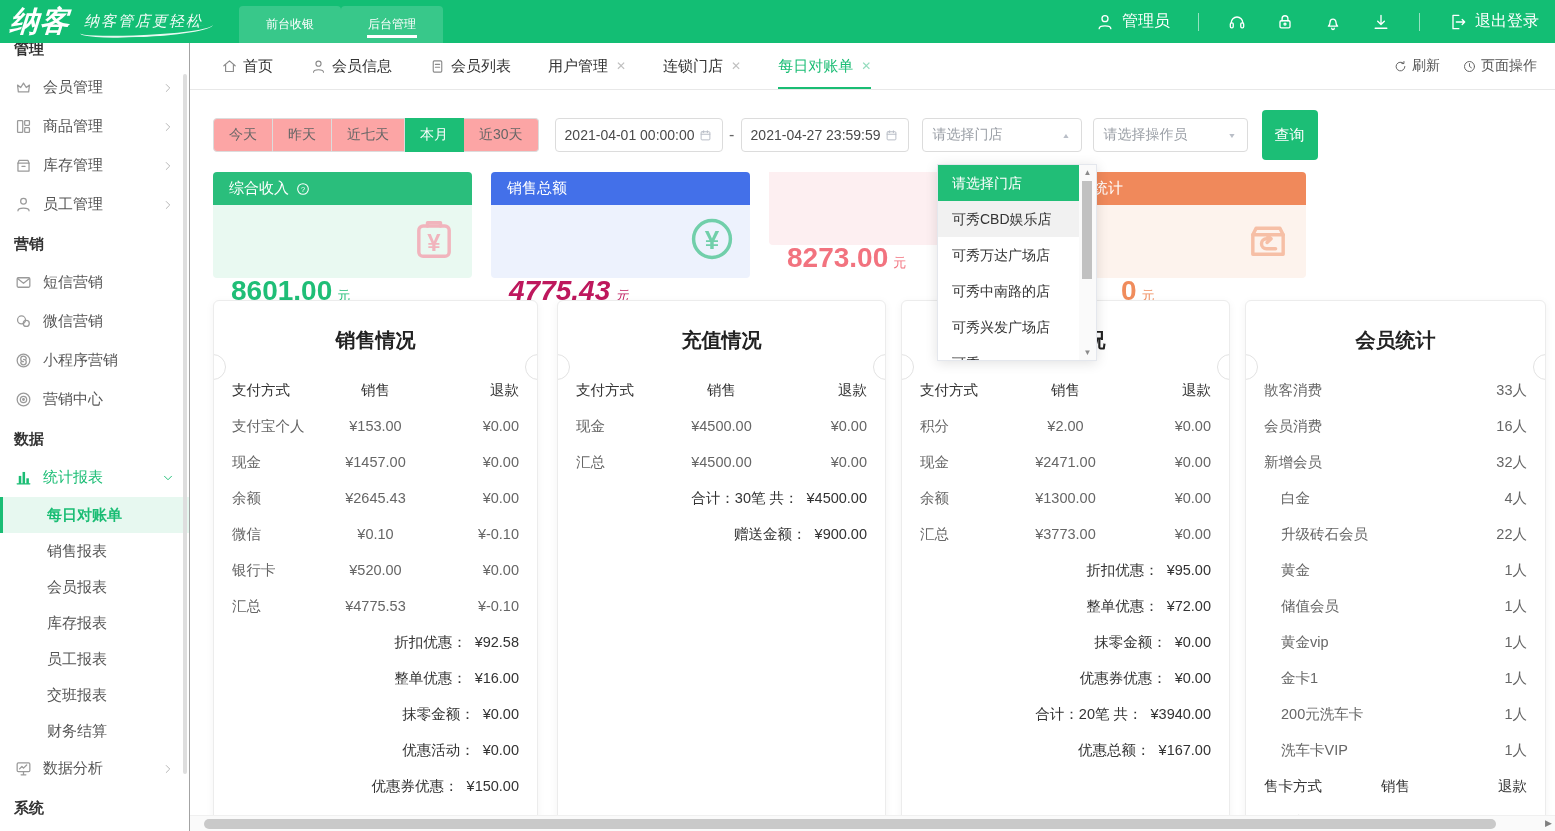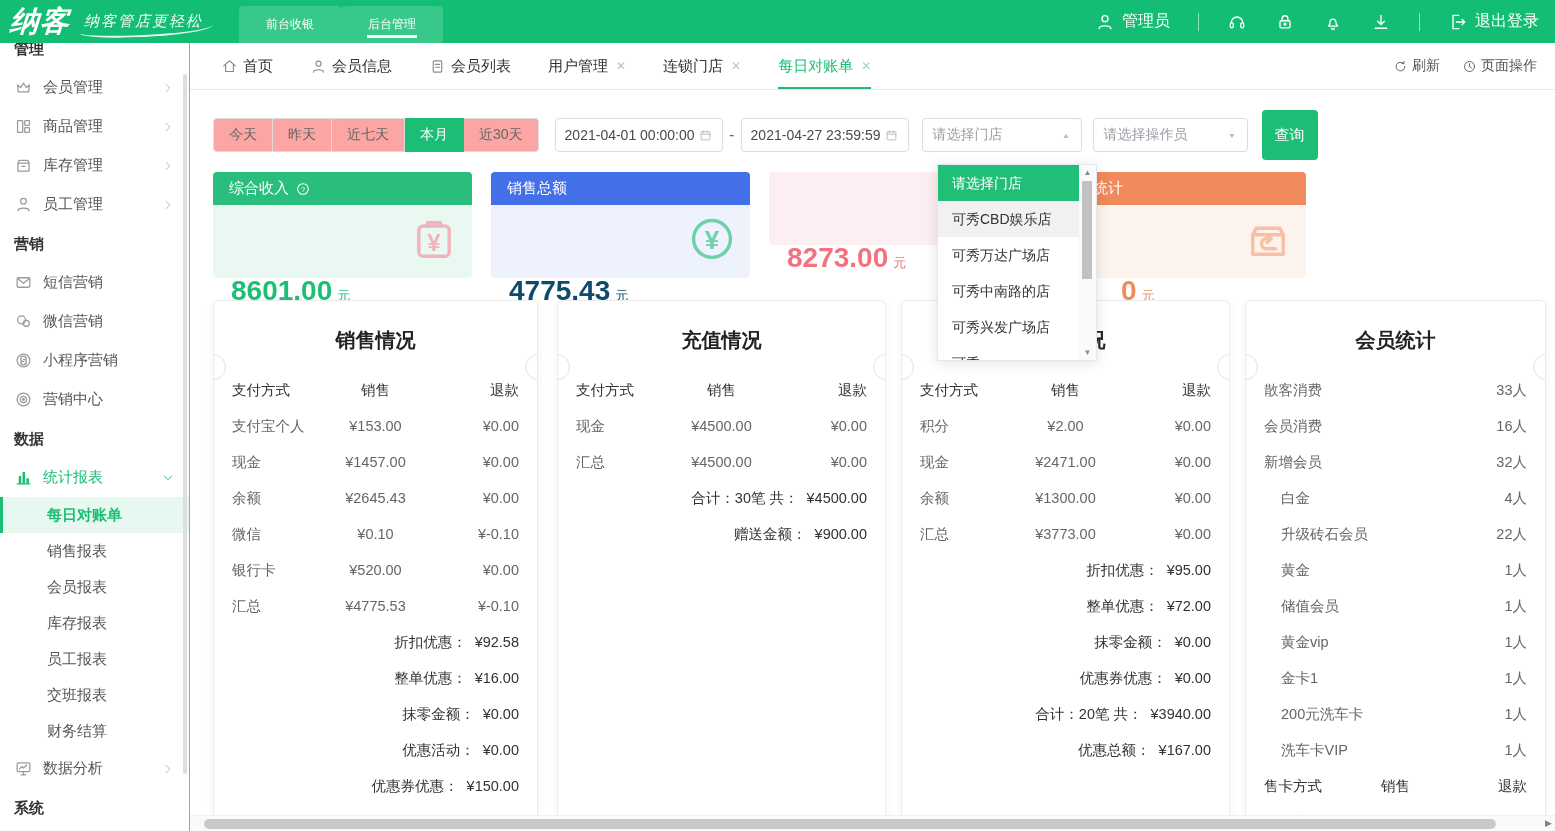--- a/index.html
+++ b/index.html
@@ -83,21 +83,21 @@
   .card-h { height:33px; display:flex; align-items:center; padding:0 16px; color:#fff; font-size:15px;
             border-radius:4px 4px 0 0; gap:6px; }
   .card-b { height:73px; border-radius:0 0 4px 4px; display:flex; align-items:baseline; padding:22px 0 0 18px; position:relative; }
   .card-v { font-size:28px; font-weight:bold;margin-top:48px; }
   .card-u { font-size:13px; margin-left:5px; }
   .card-icon { position:absolute; right:12px; top:8px; width:52px; height:52px; opacity:.85; }
   .card-icon svg { width:100%; height:100%; }
   .qmark { width:16px; height:16px; color:#fff; }
   .qmark svg { width:100%; height:100%; }
   .t-green  .card-h { background:#2abe7c; } .t-green  .card-b { background:#e9f9f1; } .t-green  .card-v,.t-green .card-u { color:#1fbe77; } .t-green .card-icon { color:#f3a9b4; }
-  .t-blue   .card-h { background:#4370e9; } .t-blue   .card-b { background:#edf2fd; } .t-blue   .card-v,.t-blue .card-u { color:#0c4a6e; } .t-blue .card-icon { color:#5cca9c; }
+  .t-blue   .card-h { background:#4370e9; } .t-blue   .card-b { background:#edf2fd; } .t-blue   .card-v,.t-blue .card-u { color:#be185d;font-style:italic; } .t-blue .card-icon { color:#5cca9c; }
   .t-pink   .card-h { background:#f2737f; } .t-pink   .card-b { background:#fdeff1; } .t-pink   .card-v,.t-pink .card-u { color:#f2737f; }
   .t-orange .card-h { background:#f0895b; } .t-orange .card-b { background:#fdf3ed; } .t-orange .card-v,.t-orange .card-u { color:#f08c5c; } .t-orange .card-icon { color:#f5b79a; }
   .card.occluded .card-v { padding-left:56px; }
 
   
   .panel { position:absolute; top:210px; height:640px; background:#fff; border:1px solid #ececec;
            border-radius:6px; box-shadow:0 2px 8px rgba(0,0,0,.05); overflow:hidden; }
   .notch { position:absolute; width:26px; height:26px; border-radius:50%; background:#fff; border:1px solid #e2e2e2; top:53px; }
   .notch.nl { left:-14px; } .notch.nr { right:-14px; }
   .panel h3 { text-align:center; font-size:20px; color:#222; margin:26px 0 18px; font-weight:bold; }

